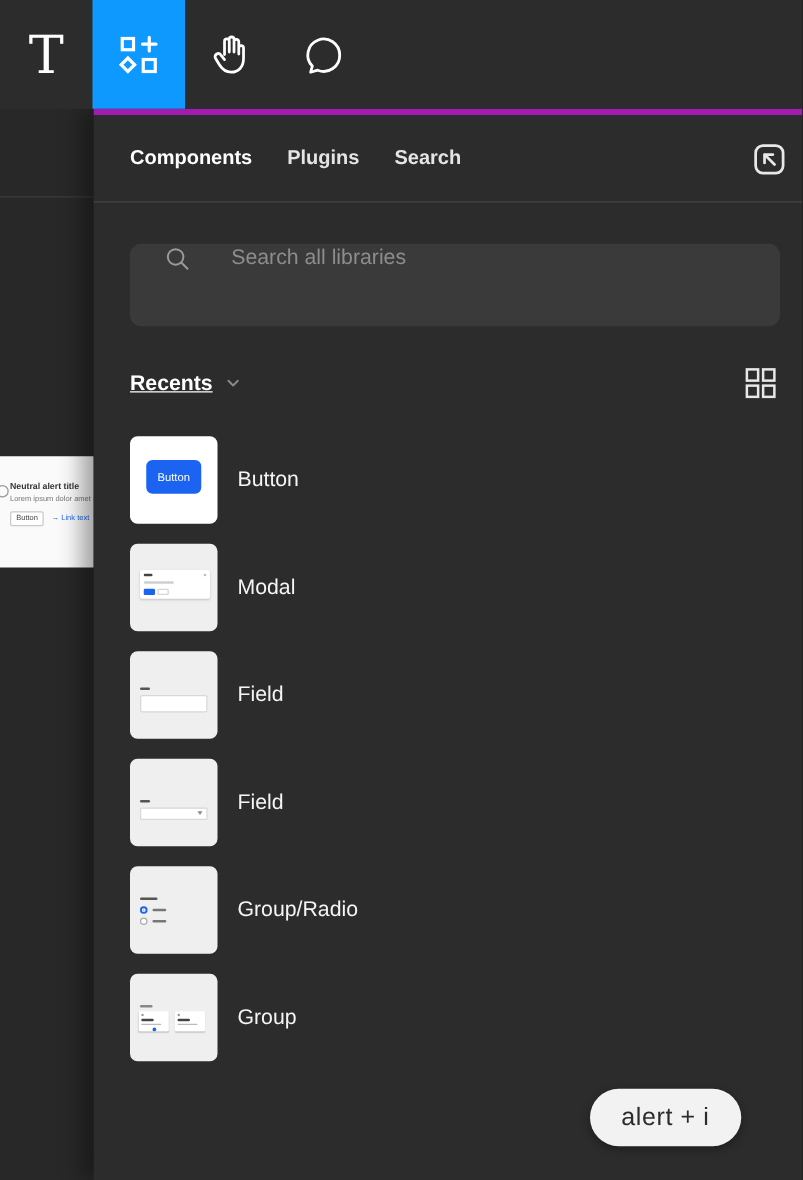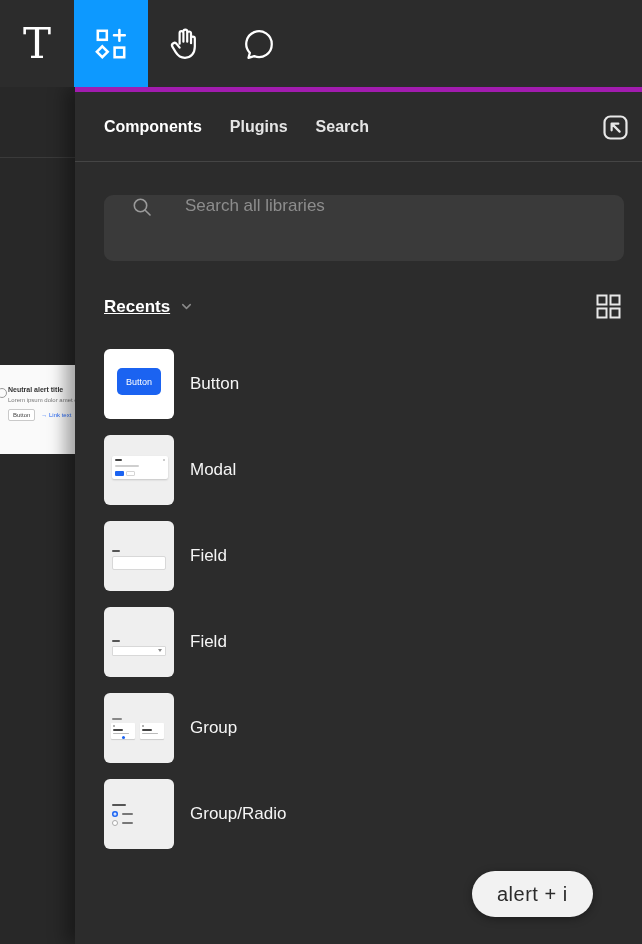--- a/index.html
+++ b/index.html
@@ -185,46 +185,46 @@
             <span class="bar" style="left:8px;top:33px;width:8px;height:2px;background:#555;"></span>
             <span class="t-input" style="left:8px;top:39px;width:54px;height:10px;border-radius:1px;"></span>
             <span class="t-caret" style="right:12px;top:42px;"></span>
           </div>
           <span class="row-label">Field</span>
         </div>
 
 
         <div class="row">
           <div class="thumb">
+            <span class="bar" style="left:8px;top:25px;width:14px;height:2px;background:#555;"></span>
+            <span class="dot" style="left:8px;top:32px;width:6px;height:6px;background:#1b63f1;box-shadow:inset 0 0 0 1.5px #1b63f1, inset 0 0 0 2.5px #fff;"></span>
+            <span class="bar" style="left:18px;top:34px;width:11px;height:2px;background:#777;"></span>
+            <span class="dot" style="left:8px;top:41px;width:6px;height:6px;background:#fff;border:1px solid #aaa;box-sizing:border-box;"></span>
+            <span class="bar" style="left:18px;top:43px;width:11px;height:2px;background:#777;"></span>
+          </div>
+          <span class="row-label">Group/Radio</span>
+        </div>
+
+        <div class="row">
+          <div class="thumb">
             <span class="bar" style="left:8px;top:25px;width:10px;height:2px;background:#888;"></span>
             <span class="mini-card" style="left:7px;top:30px;">
               <span class="bar" style="left:2px;top:2px;width:2px;height:2px;background:#999;"></span>
               <span class="bar" style="left:2px;top:6px;width:10px;height:2px;background:#444;"></span>
               <span class="bar" style="left:2px;top:10px;width:16px;height:1px;background:#bbb;"></span>
               <span class="dot" style="left:11px;top:13px;width:3px;height:3px;background:#1b63f1;"></span>
             </span>
             <span class="mini-card" style="left:36px;top:30px;">
               <span class="bar" style="left:2px;top:2px;width:2px;height:2px;background:#999;"></span>
               <span class="bar" style="left:2px;top:6px;width:10px;height:2px;background:#444;"></span>
               <span class="bar" style="left:2px;top:10px;width:16px;height:1px;background:#bbb;"></span>
             </span>
           </div>
           <span class="row-label">Group</span>
         </div>
 
-        <div class="row">
-          <div class="thumb">
-            <span class="bar" style="left:8px;top:25px;width:14px;height:2px;background:#555;"></span>
-            <span class="dot" style="left:8px;top:32px;width:6px;height:6px;background:#1b63f1;box-shadow:inset 0 0 0 1.5px #1b63f1, inset 0 0 0 2.5px #fff;"></span>
-            <span class="bar" style="left:18px;top:34px;width:11px;height:2px;background:#777;"></span>
-            <span class="dot" style="left:8px;top:41px;width:6px;height:6px;background:#fff;border:1px solid #aaa;box-sizing:border-box;"></span>
-            <span class="bar" style="left:18px;top:43px;width:11px;height:2px;background:#777;"></span>
-          </div>
-          <span class="row-label">Group/Radio</span>
-        </div>
-
       </div>
     </div>
   </div>
 
   <div class="shortcut">alert + i</div>
 
 </div>
 
 </body></html>

